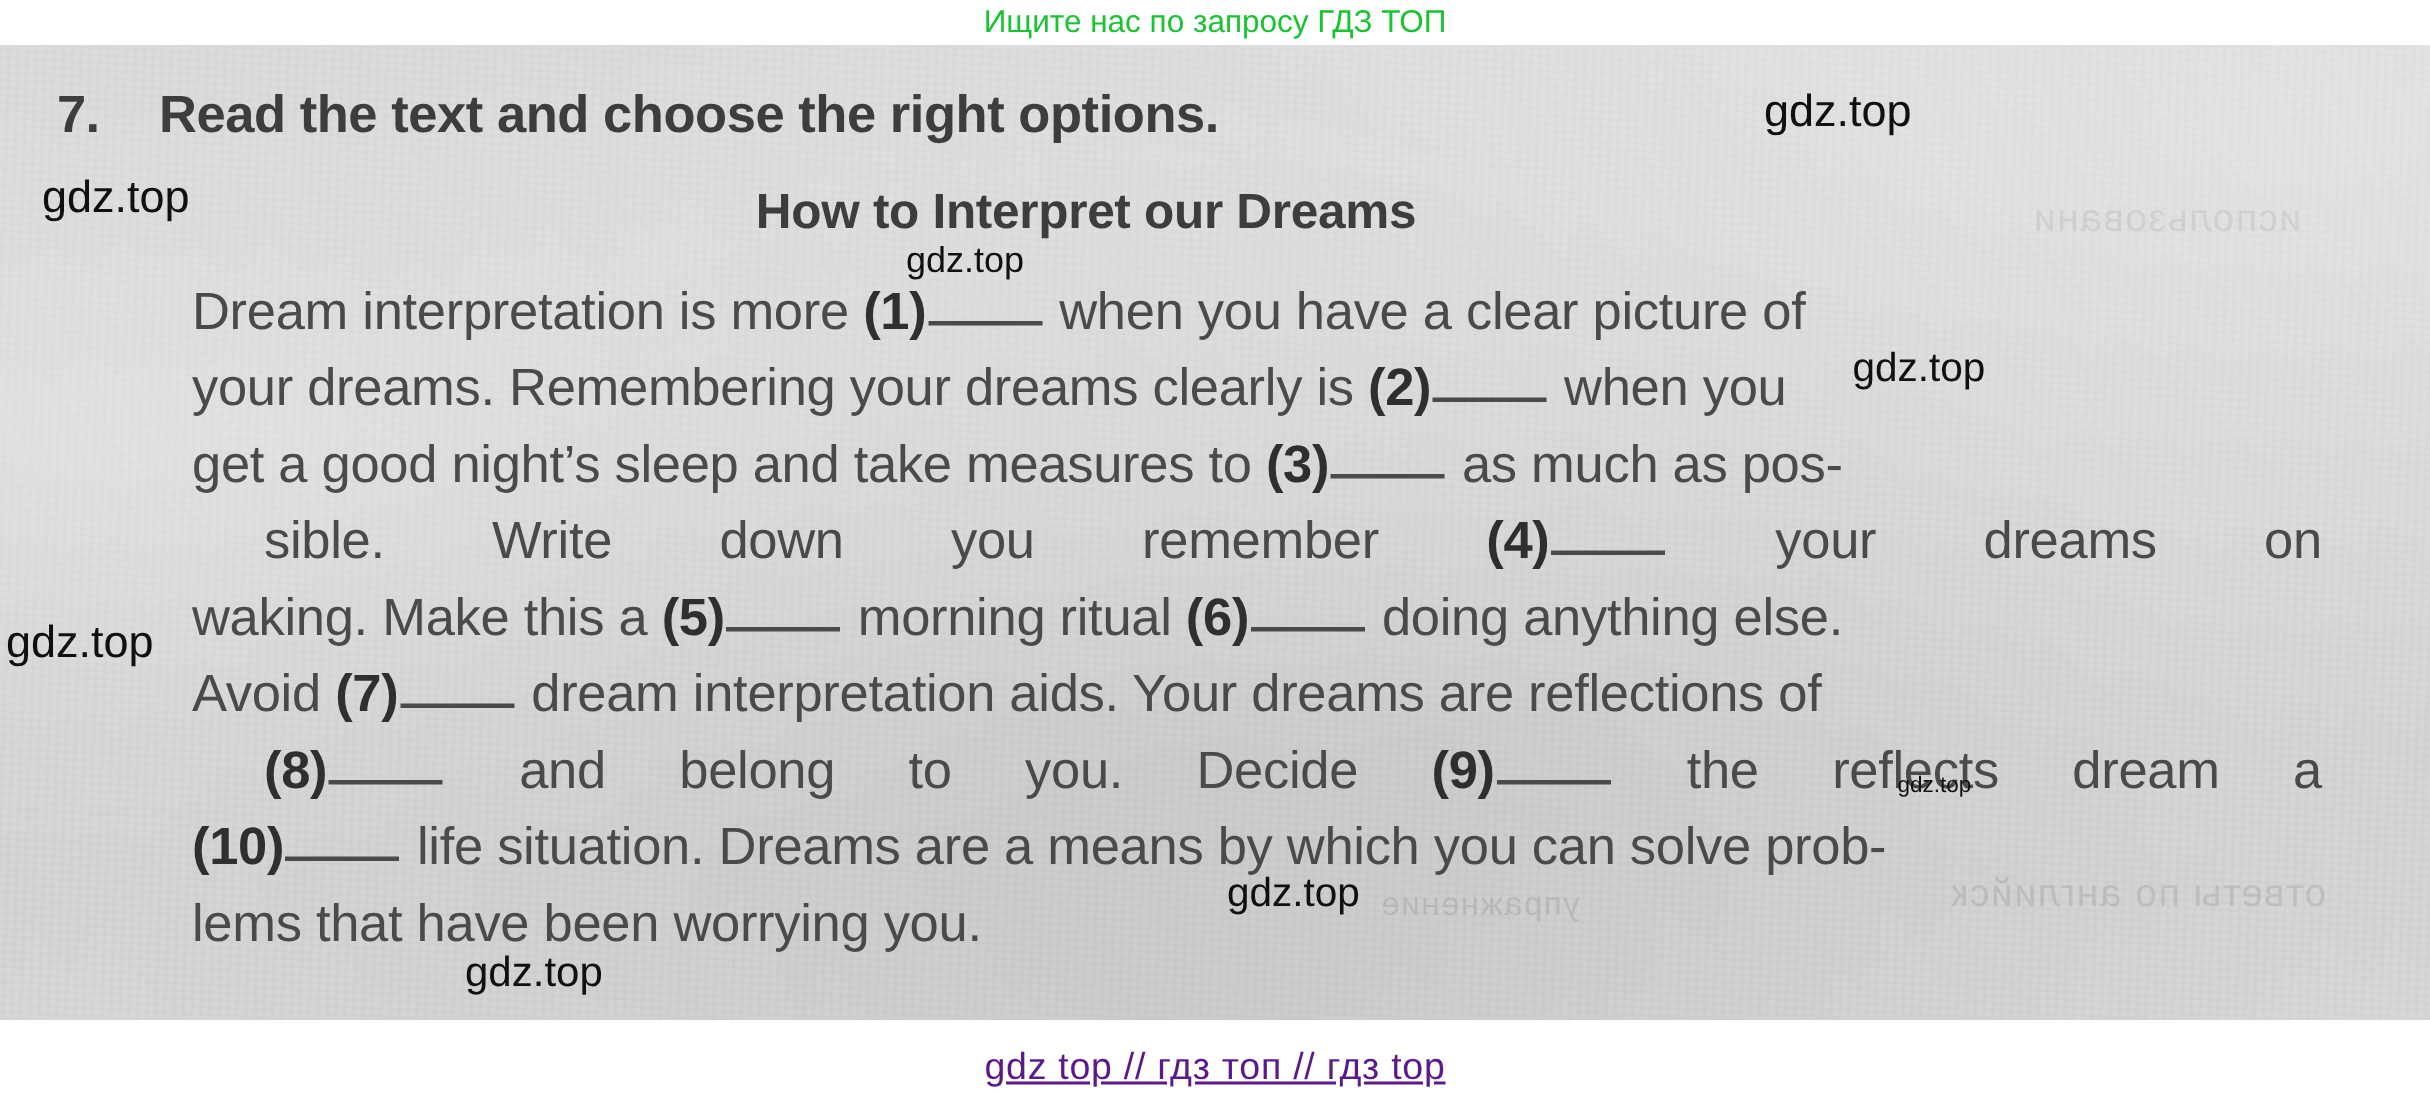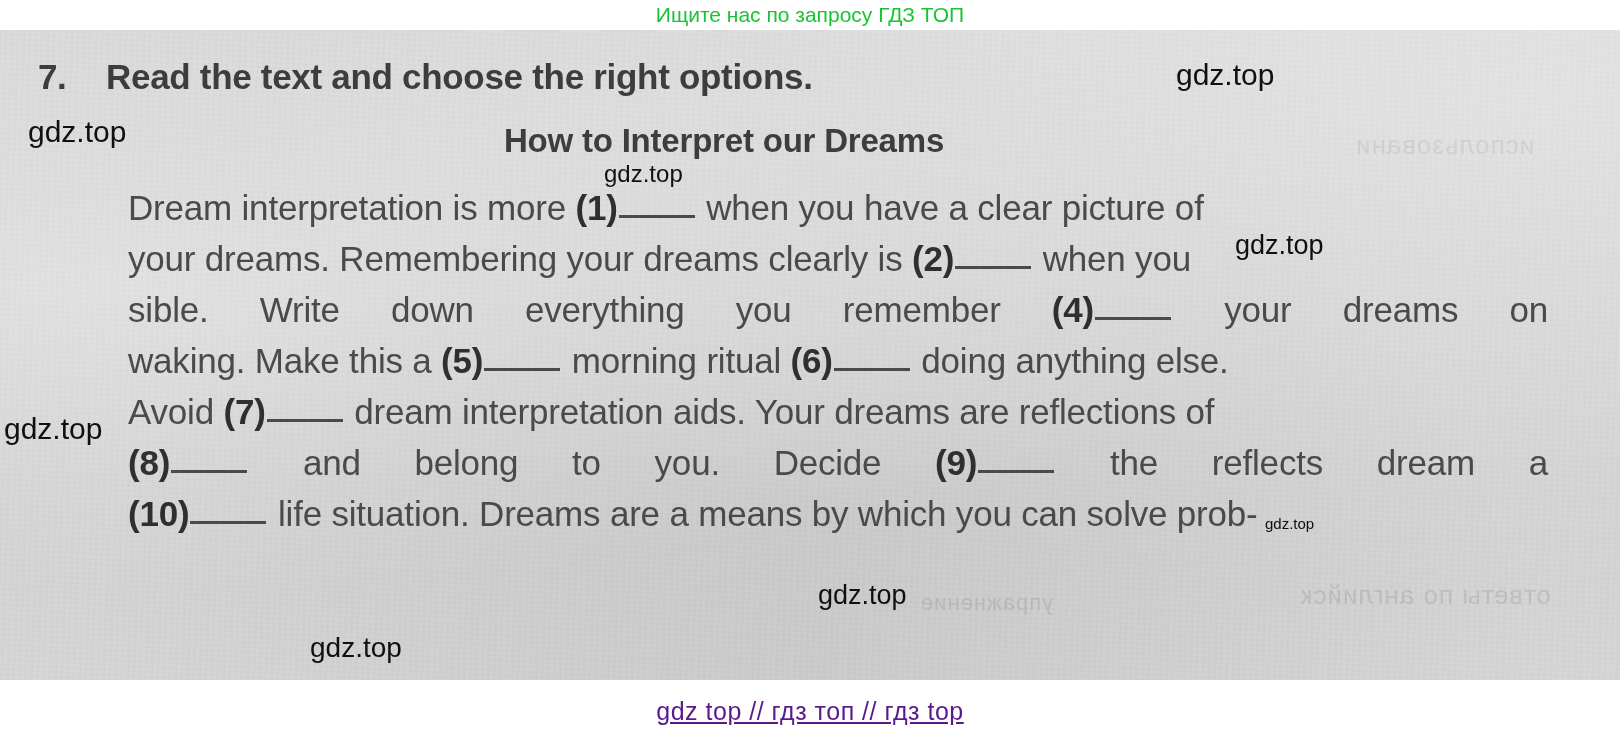--- a/index.html
+++ b/index.html
@@ -137,21 +137,21 @@
     line-height: 51px;
     font-size: 35px;
     color: #4a4a4a;
     white-space: nowrap;
     letter-spacing: -0.2px;
   }
   .pline.just {
     display: flex;
     justify-content: space-between;
   }
-  .pline.just > span { white-space: pre; }
+  .pline.just > span { white-space: pre; margin-left: 48px; }
   .num {
     font-weight: 700;
     color: #2f2f2f;
   }
   .gap {
     display: inline-block;
     width: 76px;
     border-bottom: 3px solid #4a4a4a;
     vertical-align: 2px;
     margin: 0 2px 0 1px;
@@ -191,25 +191,25 @@
     <div class="ex-head">
       <div class="ex-num">7.</div>
       <div class="ex-title">Read the text and choose the right options.</div>
     </div>
 
     <div class="text-head">How to Interpret our Dreams</div>
 
     <div class="passage">
         <div class="pline"><span>Dream interpretation is more </span><span class="num">(1)</span><span class="gap"></span><span> when you have a clear picture of</span></div>
         <div class="pline"><span>your dreams. Remembering your dreams clearly is </span><span class="num">(2)</span><span class="gap"></span><span> when you</span></div>
+        <div class="pline"><span>get a good night’s sleep and take measures to </span><span class="num">(3)</span><span class="gap"></span><span> as much as pos-</span></div>
         <div class="pline just">
           <span>sible.</span>
           <span>Write</span>
           <span>down</span>
-          <span>everything</span>
           <span>you</span>
           <span>remember</span>
           <span><span class="num">(4)</span><span class="gap"></span></span>
           <span>your</span>
           <span>dreams</span>
           <span>on</span>
         </div>
         <div class="pline"><span>waking. Make this a </span><span class="num">(5)</span><span class="gap"></span><span> morning ritual </span><span class="num">(6)</span><span class="gap"></span><span> doing anything else.</span></div>
         <div class="pline"><span>Avoid </span><span class="num">(7)</span><span class="gap"></span><span> dream interpretation aids. Your dreams are reflections of</span></div>
         <div class="pline just">
@@ -219,20 +219,21 @@
           <span>to</span>
           <span>you.</span>
           <span>Decide</span>
           <span><span class="num">(9)</span><span class="gap"></span></span>
           <span>the</span>
           <span>reflects</span>
           <span>dream</span>
           <span>a</span>
         </div>
         <div class="pline"><span class="num">(10)</span><span class="gap"></span><span> life situation. Dreams are a means by which you can solve prob-</span></div>
+        <div class="pline"><span>lems that have been worrying you.</span></div>
       </div>
 
     <div class="wm wm-a">gdz.top</div>
     <div class="wm wm-b">gdz.top</div>
     <div class="wm wm-c">gdz.top</div>
     <div class="wm wm-d">gdz.top</div>
     <div class="wm wm-e">gdz.top</div>
     <div class="wm wm-f">gdz.top</div>
     <div class="wm wm-g">gdz.top</div>
     <div class="wm wm-h">gdz.top</div>

